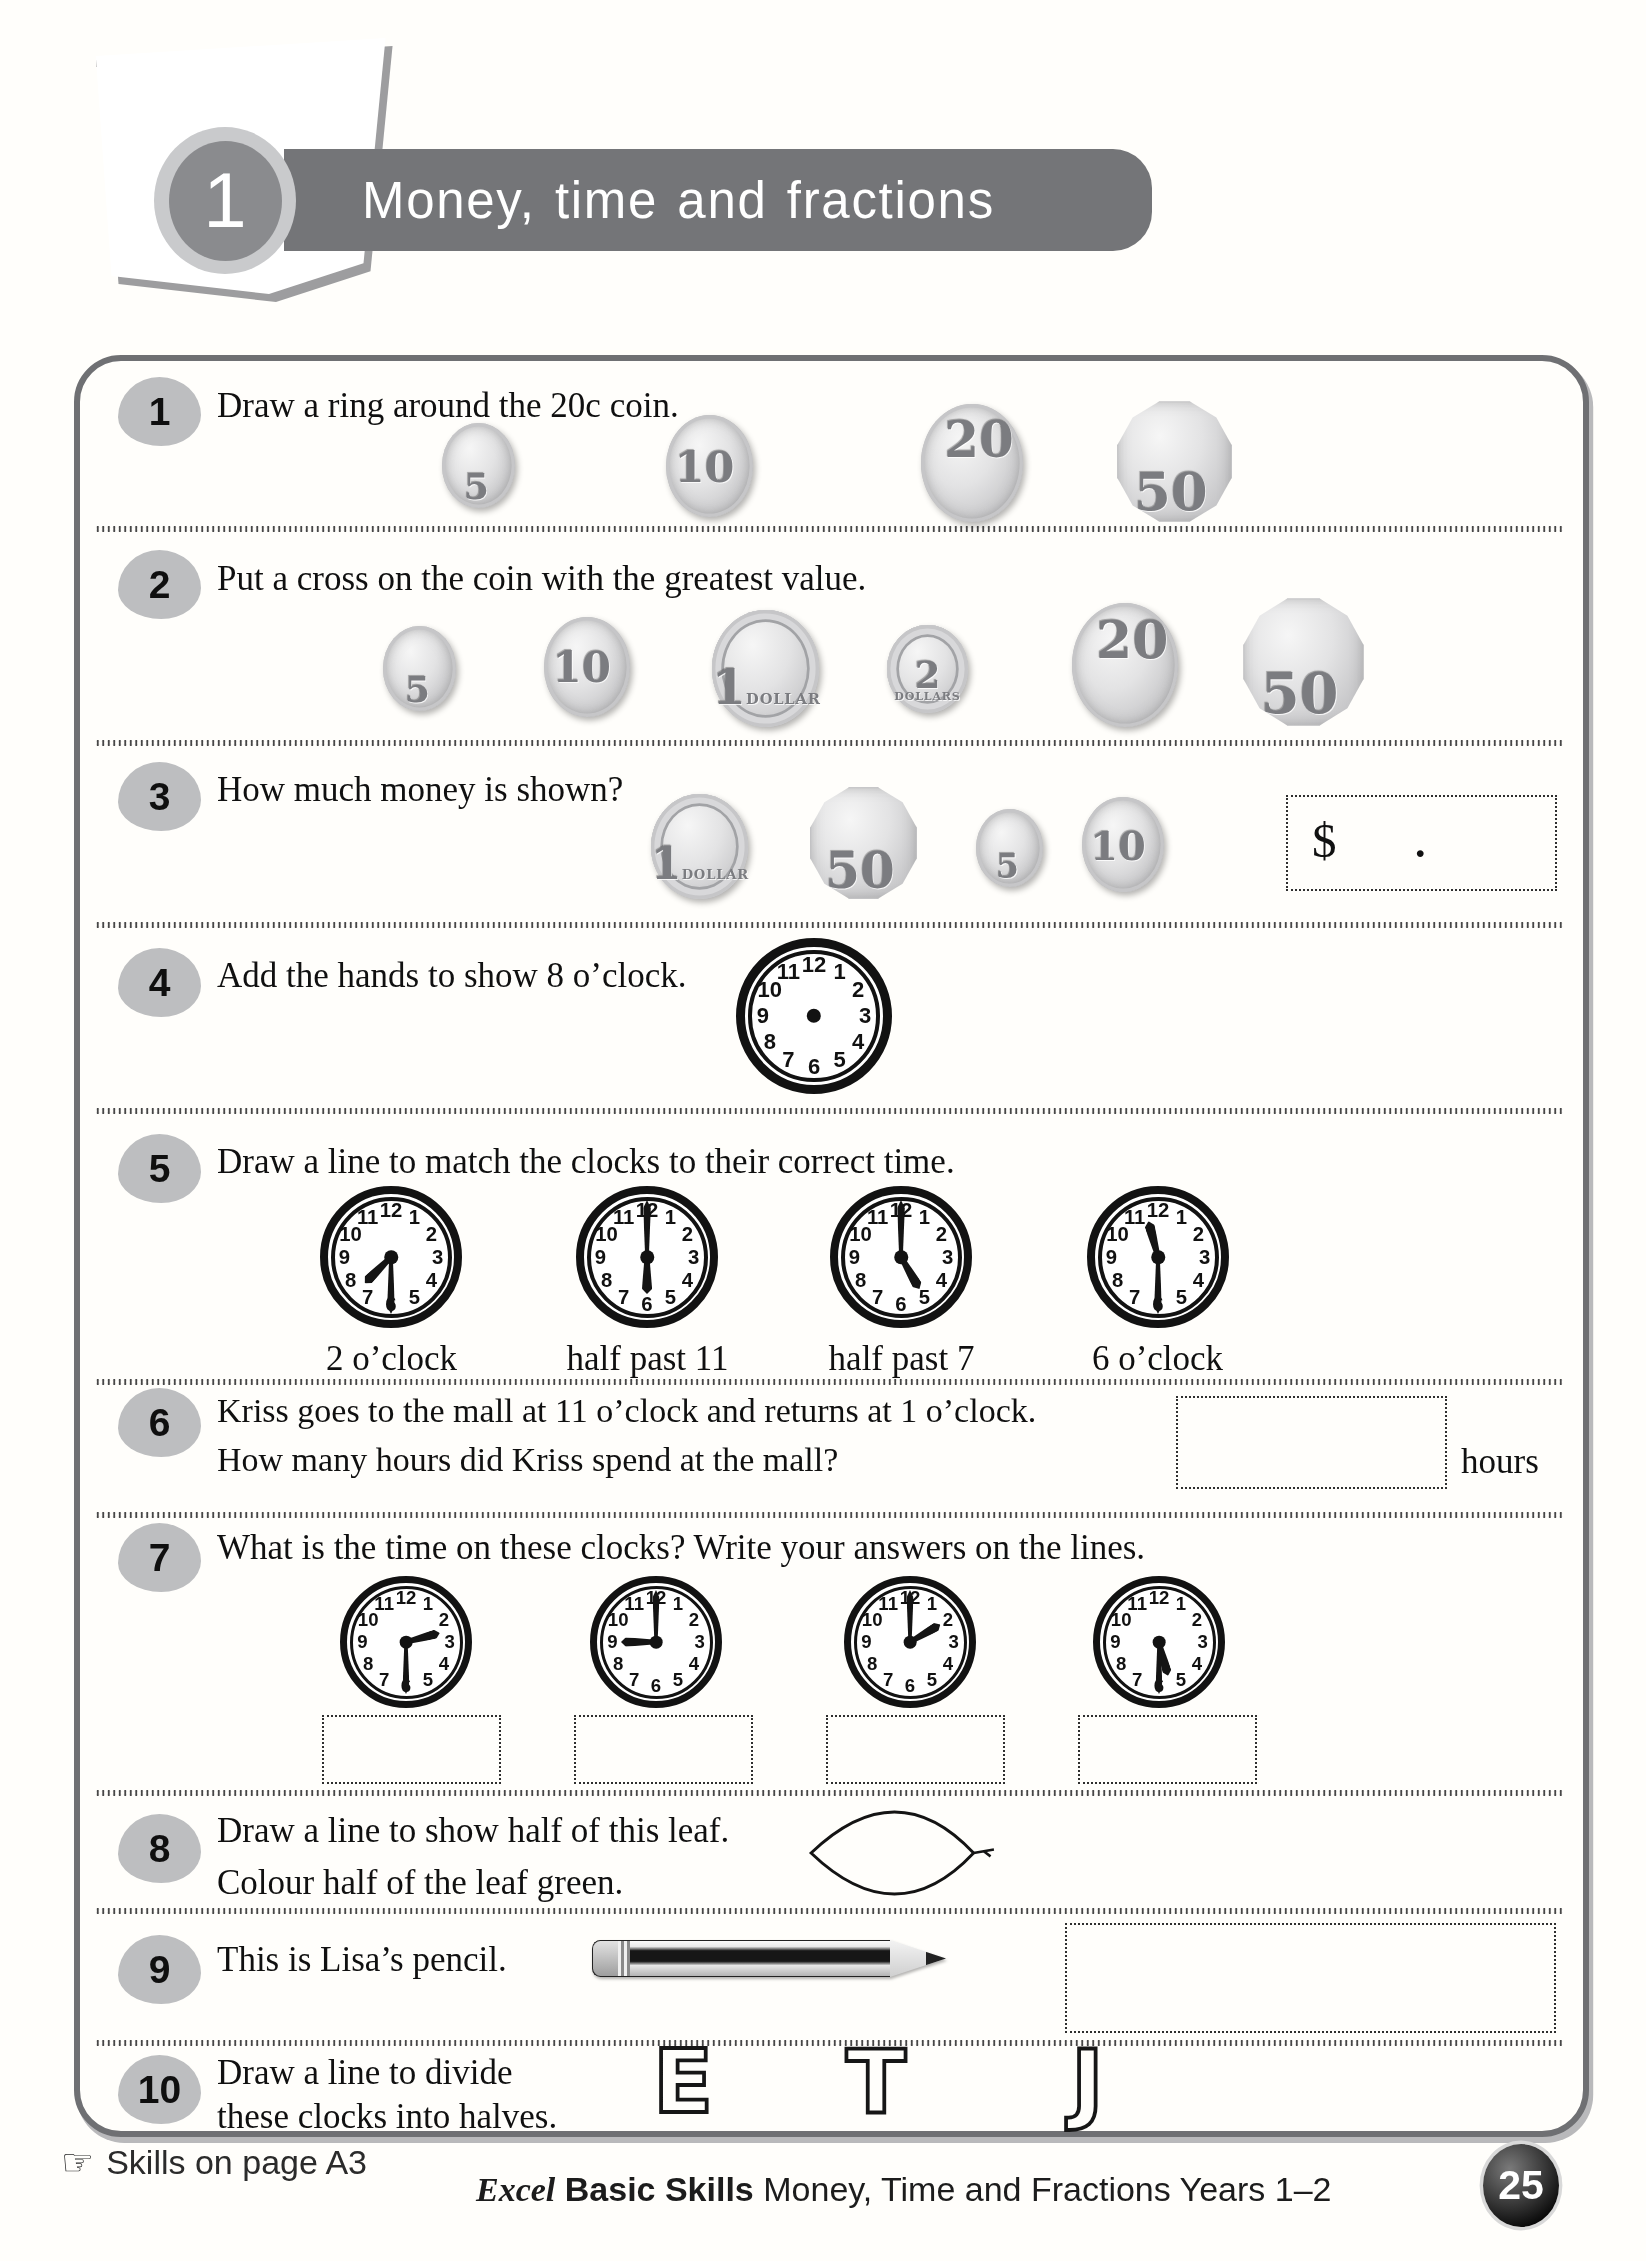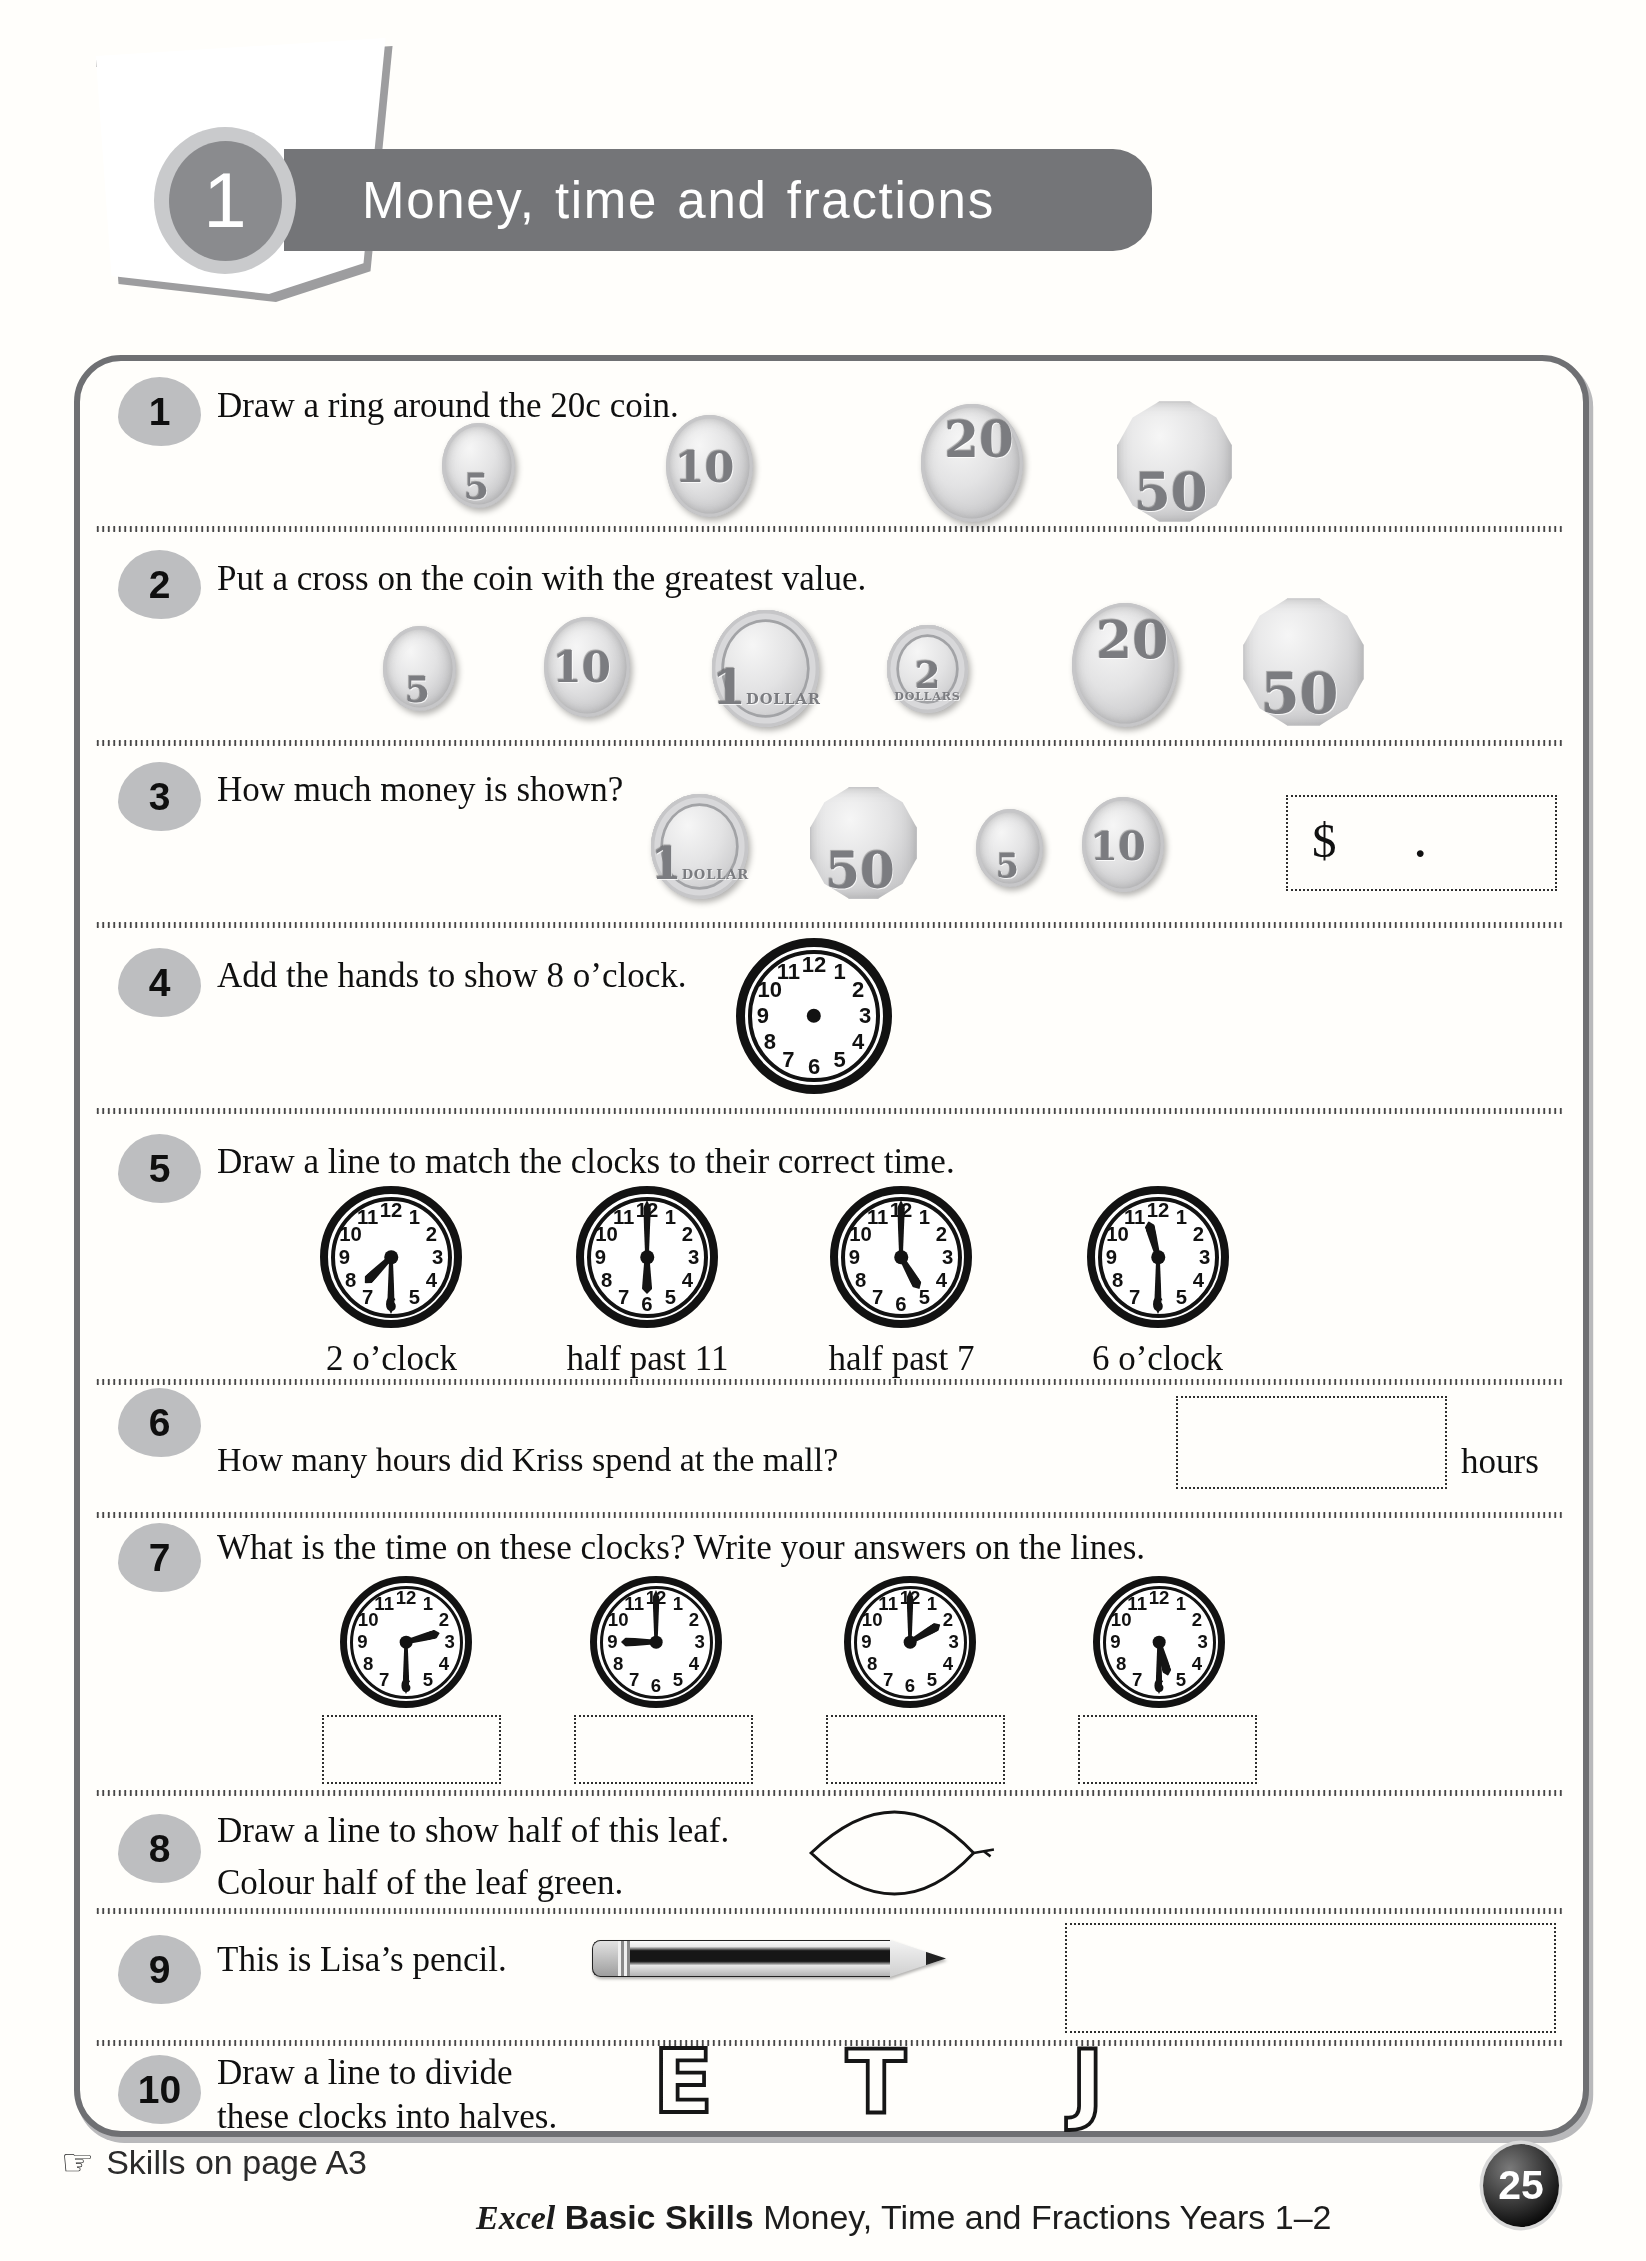--- a/index.html
+++ b/index.html
@@ -91,21 +91,21 @@
   .p-lead{position:absolute;left:36px;top:0;width:20.3px;height:100%;background:#222;
           clip-path:polygon(0 10%,100% 50%,0 90%);}
   .bigletter{position:absolute;top:2041px;font-family:"DejaVu Sans",sans-serif;font-weight:bold;
              font-size:88px;line-height:81px;color:#fffefb;-webkit-text-stroke:3.8px #161616;}
 
   
   .answers-note{position:absolute;left:61px;top:2143px;font-family:"Liberation Sans",sans-serif;
                 font-size:34px;color:#2b2b2b;display:flex;align-items:center;gap:12px;}
   .hand-icon{font-size:37px;line-height:1;}
   .series-line{position:absolute;left:476px;top:2170px;font-family:"Liberation Sans",sans-serif;
-               font-size:34px;color:#1c1c1c;white-space:nowrap;margin-top:28px;}
+               font-size:34px;color:#1c1c1c;white-space:nowrap;}
   .ser-excel{font-family:"Liberation Serif",serif;font-style:italic;font-weight:bold;}
   .ser-bold{font-weight:bold;}
   .page-badge{position:absolute;left:1483px;top:2144px;width:76px;height:83px;border-radius:50%;
               background:radial-gradient(circle at 35% 30%,#7a7a7a,#2c2c2c 55%,#000 85%);
               color:#fff;display:flex;align-items:center;justify-content:center;
               font-family:"Liberation Sans",sans-serif;font-size:41px;font-weight:bold;
               box-shadow:0 0 0 3.4px #d9d9d9;}
 </style>
 </head>
 <body>
@@ -284,20 +284,21 @@
       <span class="hand" style="width: 10.2px; height: 37px; transform: translateX(-50%) rotate(345deg);"></span>
       <span class="hand" style="width: 7.6px; height: 57px; transform: translateX(-50%) rotate(180deg);"></span>
       <span class="cdot" style="height: 13.5px; width: 13.5px;"></span>
     </div>
   <div class="clabel" style="left:239px;top:1339px">2 o’clock</div>
   <div class="clabel" style="left:495px;top:1339px">half past 11</div>
   <div class="clabel" style="left:749px;top:1339px">half past 7</div>
   <div class="clabel" style="left:1005px;top:1339px">6 o’clock</div>
 
   <div class="qbadge" style="top:1388px">6</div>
+  <div class="qtext" style="top:1392px;font-size:34px">Kriss goes to the mall at 11 o’clock and returns at 1 o’clock.</div>
   <div class="qtext" style="top:1441px;font-size:34px">How many hours did Kriss spend at the mall?</div>
   <div class="dotbox" style="left:1176px;top:1396px;width:271px;height:93px"></div>
   <div class="hours-label" style="left:1461px;top:1442px">hours</div>
 
   <div class="qbadge" style="top:1523px">7</div>
   <div class="qtext" style="top:1528px">What is the time on these clocks? Write your answers on the lines.</div>
   <div class="clock-slot clock" style="left: 340px; top: 1576px; width: 132px; height: 132px; border-width: 7.6px;">
       <span class="iring" style="inset: 2.5px; border-width: 3.4px;"></span>
       <span class="cd" style="left: 68.5%; top: 17.9571%; font-size: 18.6px;">1</span>
       <span class="cd" style="left: 82.0429%; top: 31.5%; font-size: 18.6px;">2</span>

